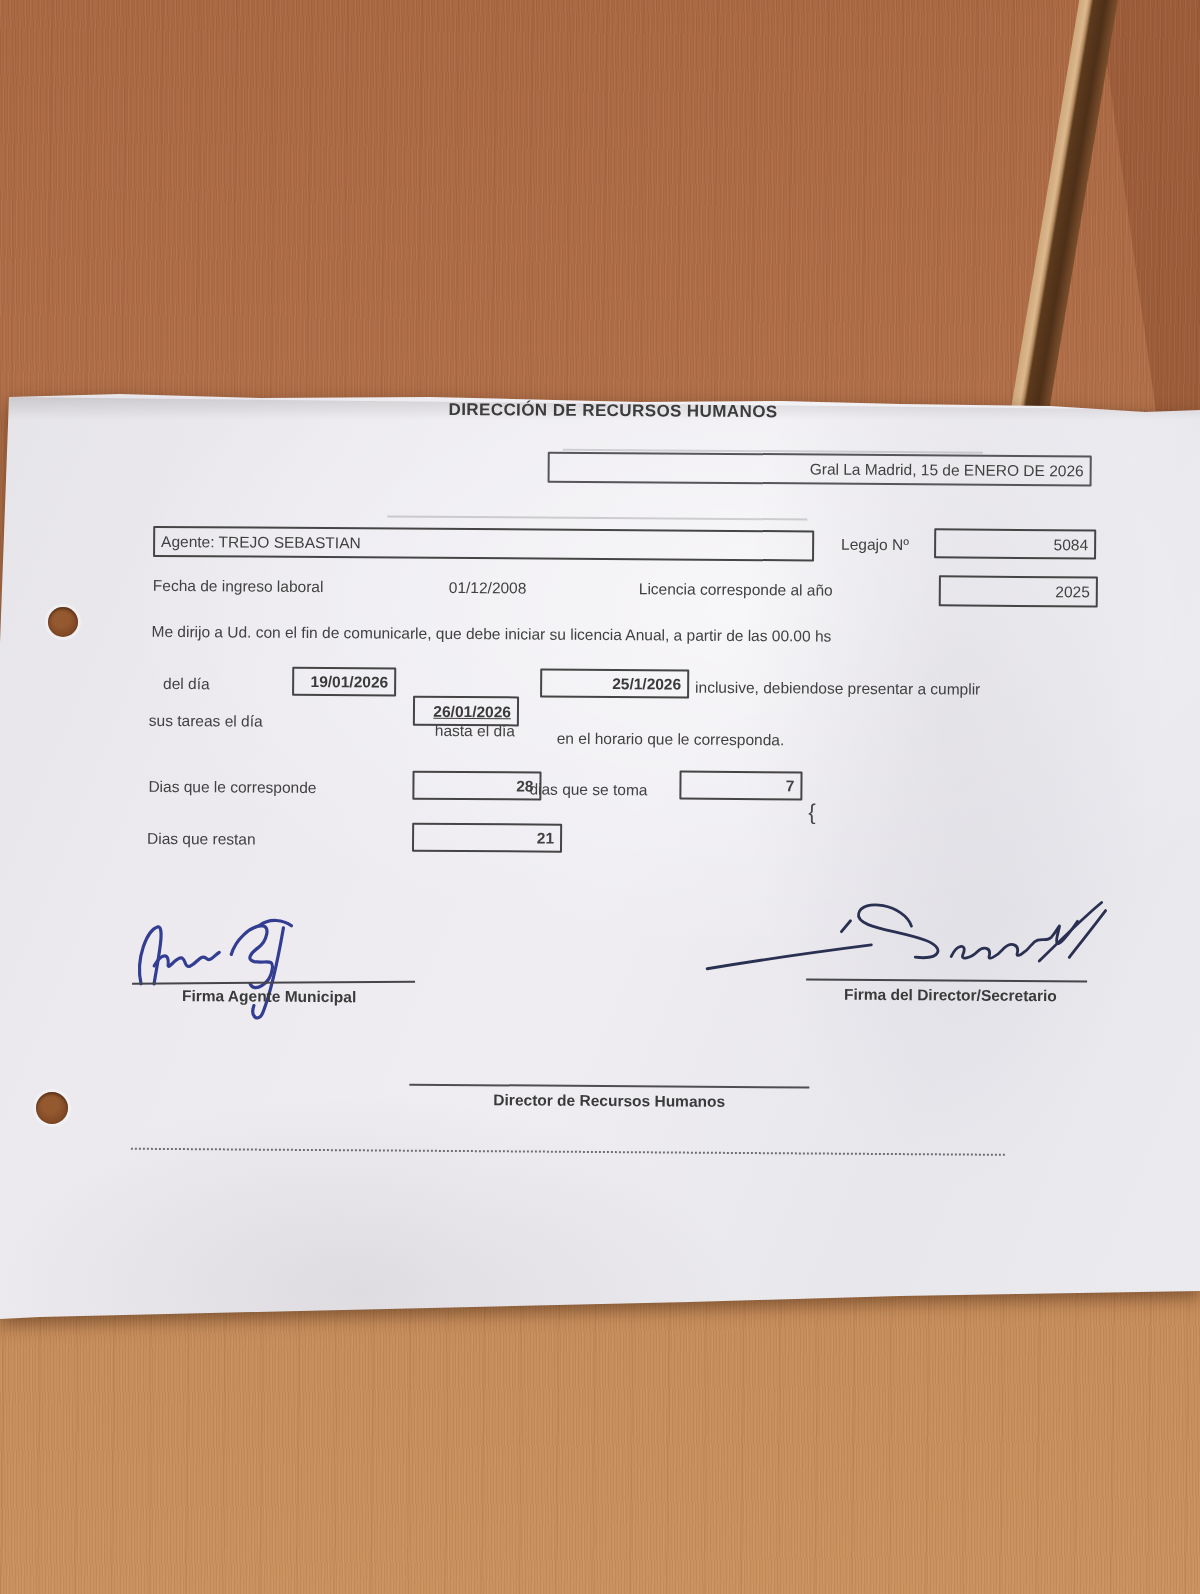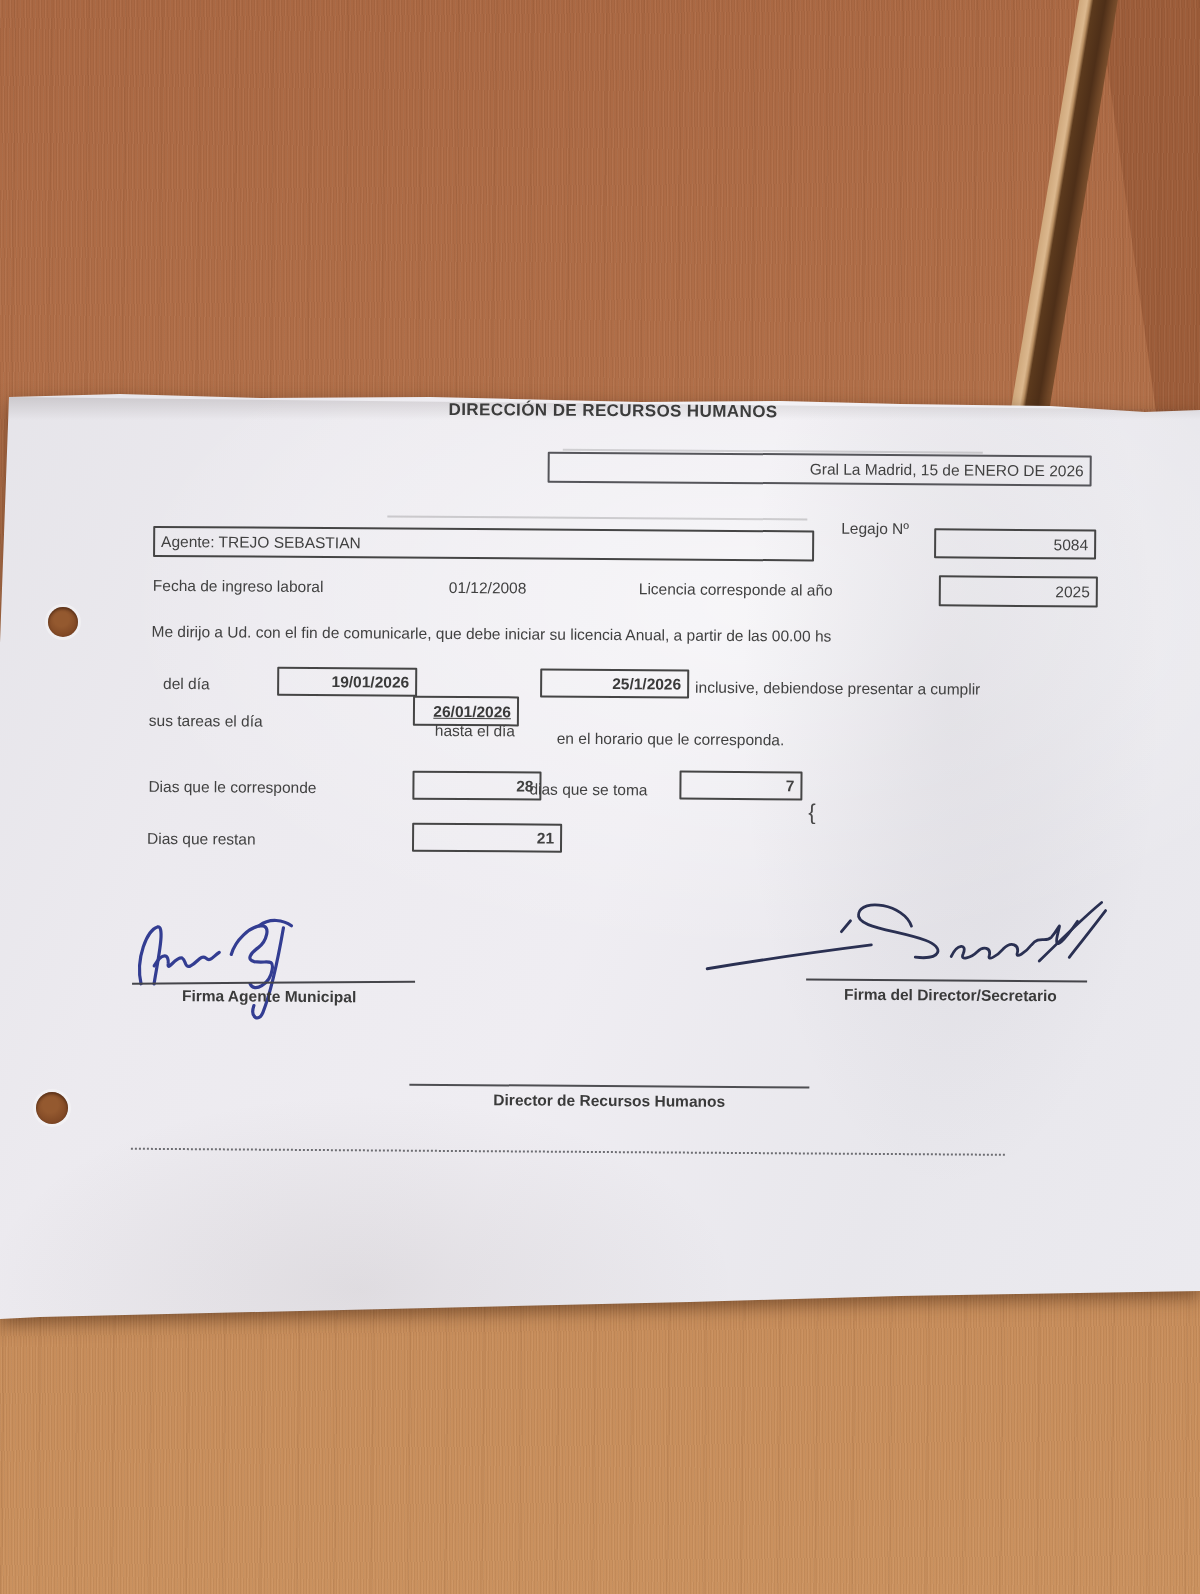--- a/index.html
+++ b/index.html
@@ -73,36 +73,36 @@
 
   <div class="faint-line" style="left:560px; top:449px; width:420px; opacity:.35;"></div>
   <div class="box" style="left:545px; top:452px; width:544px; height:31px; border-color:#55555a;">
     <span class="cell r" style="line-height:28px;">Gral La Madrid, 15 de ENERO DE 2026</span>
   </div>
 
   <div class="faint-line" style="left:385px; top:517px; width:420px; opacity:.4;"></div>
   <div class="box" style="left:151px; top:529px; width:661px; height:31px;">
     <span class="cell" style="line-height:28px;">Agente: TREJO SEBASTIAN</span>
   </div>
-  <div class="lbl" style="left:839px; top:518px;">Legajo  Nº</div>
+  <div class="lbl" style="left:839px; top:534px;">Legajo  Nº</div>
   <div class="box" style="left:932px; top:526px; width:162px; height:30px;">
     <span class="cell r" style="line-height:27px;">5084</span>
   </div>
 
   <div class="lbl" style="left:151px; top:580px;">Fecha de ingreso laboral</div>
   <div class="lbl" style="left:447px; top:580px;">01/12/2008</div>
   <div class="lbl" style="left:637px; top:580px;">Licencia corresponde al año</div>
   <div class="box" style="left:937px; top:573px; width:159px; height:31px;">
     <span class="cell r" style="line-height:28px;">2025</span>
   </div>
 
   <div class="lbl" style="left:150px; top:626px;">Me dirijo a Ud. con el fin de comunicarle, que debe iniciar su licencia Anual, a partir de las 00.00 hs</div>
 
   <div class="lbl" style="left:162px; top:678px;">del día</div>
-  <div class="box" style="left:276px; top:669px; width:140px; height:29px;">
+  <div class="box" style="left:291px; top:669px; width:104px; height:29px;">
     <span class="cell r bold" style="line-height:26px;">19/01/2026</span>
   </div>
   <div class="lbl" style="left:434px; top:678px;margin-top:45px;">hasta el día</div>
   <div class="box" style="left:539px; top:669px; width:149px; height:29px;">
     <span class="cell r bold" style="line-height:26px;">25/1/2026</span>
   </div>
   <div class="lbl" style="left:694px; top:678px;">inclusive, debiendose presentar a cumplir</div>
 
   <div class="lbl" style="left:148px; top:715px;">sus tareas el día</div>
   <div class="box" style="left:412px; top:697px; width:106px; height:30px;text-decoration:underline;">

